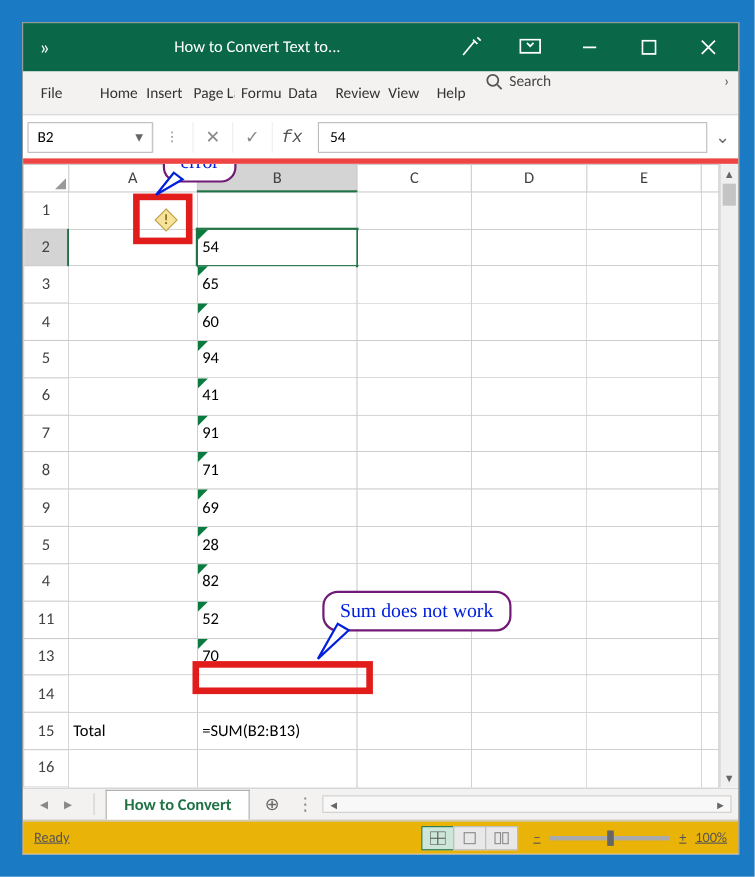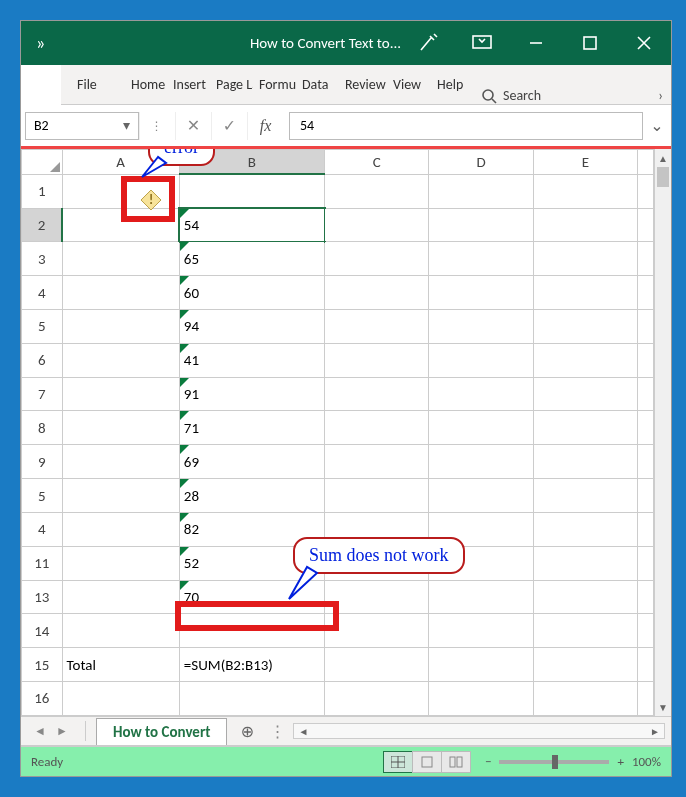--- a/index.html
+++ b/index.html
@@ -2,48 +2,48 @@
 <html><head>
 <meta charset="utf-8">
 <style>
   * { box-sizing: border-box; margin: 0; padding: 0; font-family: "Segoe UI", Calibri, sans-serif; }
   body { background: #1a7bc4; width: 686px; height: 797px; padding: 20px 14px 20px 20px; }
 
   .window { background: #fff; width: 100%; height: 100%; border: 1px solid #999; display: flex; flex-direction: column; position: relative; }
 
   
   .titlebar { background: #0a6848; height: 44px; display: flex; align-items: center; color: #fff; }
-  .tb-title { flex: 1; text-align: right; font-size: 15px; padding-left: 6px; }
+  .tb-title { flex: 1; text-align: center; font-size: 15px; padding-left: 6px; }
   .tb-btn { width: 54px; height: 44px; display: flex; align-items: center; justify-content: center; color: #fff; }
   .tb-btn svg { stroke: #fff; fill: none; }
   .tb-more { width: 40px; text-align: center; font-size: 18px; letter-spacing: 1px; }
 
   
-  .ribbon { height: 40px; border-bottom: 1px solid #ccc; display: flex; align-items: flex-end; padding: 0 2px 0 10px; background: #f3f2f1; margin-left: 40px; }
+  .ribbon { height: 40px; border-bottom: 1px solid #ccc; display: flex; align-items: flex-start; padding: 0 2px 0 10px; background: #f3f2f1; }
   .ribbon-item { padding: 0 6px; height: 100%; display: flex; align-items: center; font-size: 14px; color: #333; cursor: pointer; white-space: nowrap; overflow: hidden; }
   .ribbon-item.file { width: 54px; }
   .ribbon-item.home { width: 42px; }
   .ribbon-item.insert { width: 43px; }
   .ribbon-item.page { width: 43px; }
   .ribbon-item.form { width: 43px; }
   .ribbon-item.data { width: 43px; }
   .ribbon-item.review { width: 48px; }
   .ribbon-item.view { width: 44px; }
   .ribbon-item.help { width: 42px; }
   .ribbon-search { display: flex; align-items: center; margin-left: 8px; font-size: 14px; color: #444; }
   .ribbon-search svg { margin-right: 6px; }
   .ribbon-scroll { margin-left: auto; padding: 0 6px; font-size: 14px; color: #555; }
 
   
-  .formula-bar { height: 44px; border-bottom: 3px solid #ef4444; display: flex; align-items: center; background: #fff; padding: 0 4px; }
+  .formula-bar { height: 44px; border-bottom: 5px solid #ef4444; display: flex; align-items: center; background: #fff; padding: 0 4px; }
   .name-box { width: 114px; height: 28px; border: 1px solid #bbb; display: flex; align-items: center; padding: 0 8px; font-size: 14px; background: #fff; }
   .name-box .dd { margin-left: auto; color: #666; }
   .fb-btn { width: 36px; height: 28px; display: flex; align-items: center; justify-content: center; color: #888; border-left: 1px solid #eee; }
   .fb-btn.dots { letter-spacing: 2px; font-size: 12px; }
-  .fb-btn.fx { font-style: italic; font-family: Liberation Serif, serif; font-size: 16px; color: #555; }
+  .fb-btn.fx { font-style: italic; font-family: Liberation Mono, monospace; font-size: 16px; color: #555; }
   .formula-input { flex: 1; height: 28px; border: 1px solid #bbb; margin: 0 4px 0 6px; padding: 0 10px; font-size: 14px; display: flex; align-items: center; }
   .formula-expand { width: 20px; display:flex;align-items:center;justify-content:center;color:#666;}
 
   
   .grid-area { flex: 1; display: flex; overflow: hidden; background: #fff; position: relative; }
   .grid-table { border-collapse: collapse; table-layout: fixed; }
   .grid-table th, .grid-table td { border: 1px solid #ccc; font-size: 15px; font-weight: normal; background: #fff; }
   .corner { width: 42px; height: 22px; background: #e6e6e6; border: 1px solid #aaa; position: relative; }
   .corner::after { content:""; position:absolute; right:2px; bottom:2px; width:0;height:0; border-right:10px solid #999; border-top:10px solid transparent; }
   .col-head { height: 22px; background: #e6e6e6; text-align: center; color: #444; }
@@ -71,32 +71,32 @@
   .sheet-nav { width: 60px; display:flex; justify-content:center; gap:10px; color:#888; }
   .sheet-nav span { font-size:12px; }
   .sheet-sep { width:1px; height:20px; background:#ccc; margin:0 10px 0 4px; }
   .sheet-tab { padding: 4px 16px; background:#fff; border:1px solid #aaa; border-bottom:none; font-weight:bold; color:#217346; font-size:15px; }
   .sheet-add { width:40px; text-align:center; color:#666; }
   .hscroll { flex:1; height:16px; display:flex; align-items:center; margin: 0 6px; border:1px solid #ccc; background:#f8f8f8; }
   .hscroll .h-arrow { width:18px; text-align:center; color:#666; font-size:10px; }
   .hscroll .track { flex:1; }
 
   
-  .status-bar { height: 30px; background:#86efac; border-top:1px solid #ccc; display:flex; align-items:center; padding: 0 10px; font-size:13px; color:#555; }
+  .status-bar { height: 30px; background:#eab308; border-top:1px solid #ccc; display:flex; align-items:center; padding: 0 10px; font-size:13px; color:#555;text-decoration:underline; }
   .status-bar .spacer { flex:1; }
   .view-btns { display:flex; gap:0; }
   .view-btn { width:30px;height:22px; border:1px solid #bbb; background:#e8e8e8; margin-left:-1px; display:flex;align-items:center;justify-content:center; }
   .view-btn.active { background:#cde6da; border-color:#217346; }
   .zoom { display:flex; align-items:center; margin-left:14px; gap:8px; }
   .zoom-slider { width:110px; height:4px; background:#aaa; position:relative; }
   .zoom-slider::after { content:""; position:absolute; left:48%; top:-5px; width:6px; height:14px; background:#666; }
 
   
   .annot { position:absolute; pointer-events:none; }
-  .callout { background:#fff; border:2px solid #b91c1c; border-radius:14px; padding:6px 14px; color:#0020dd; font-size:18px; font-family:"Times New Roman",serif; }
+  .callout { background:#fff; border:2px solid #701a75; border-radius:14px; padding:6px 14px; color:#0020dd; font-size:18px; font-family:"Times New Roman",serif; }
   .redbox { position:absolute; border:6px solid #e21b1b; }
 </style>
 </head>
 <body>
 
 <div class="window">
 
   <div class="titlebar">
     <div class="tb-more">»</div>
     <div class="tb-title">How to Convert Text to...</div>

